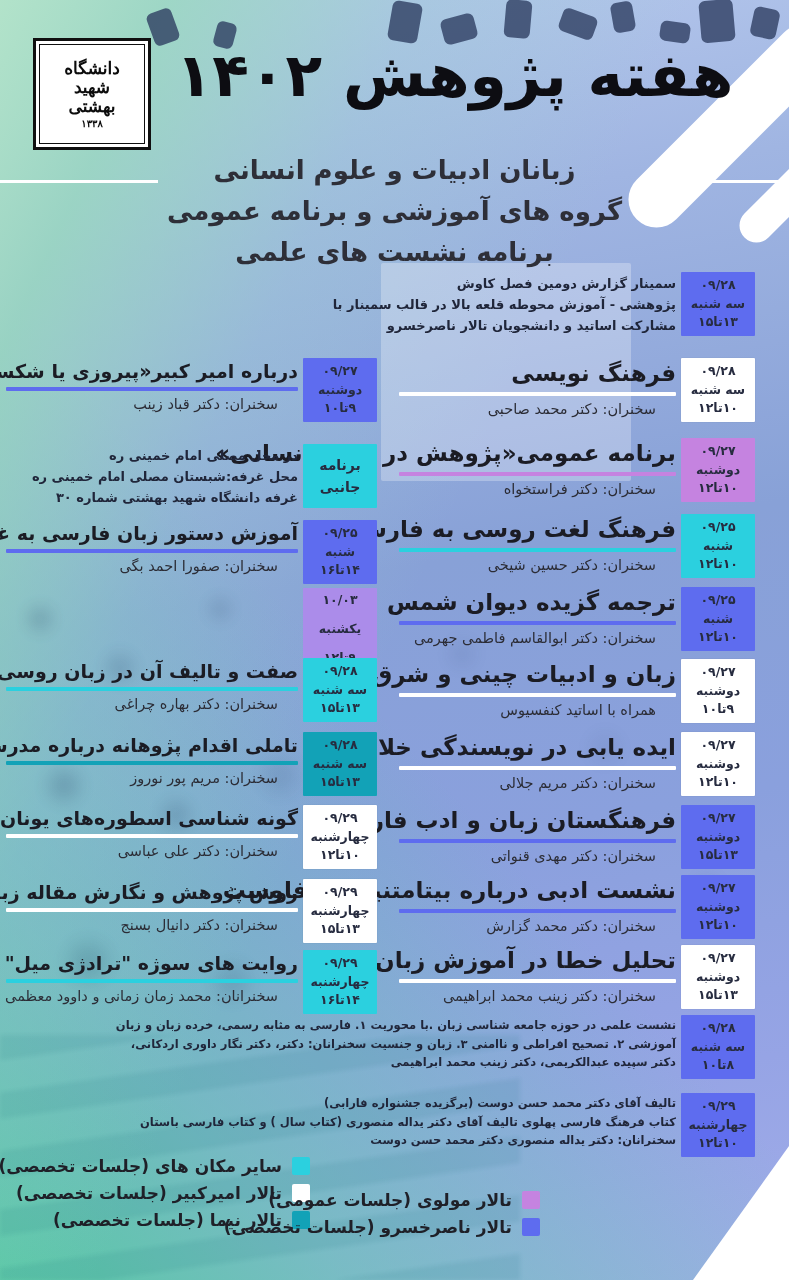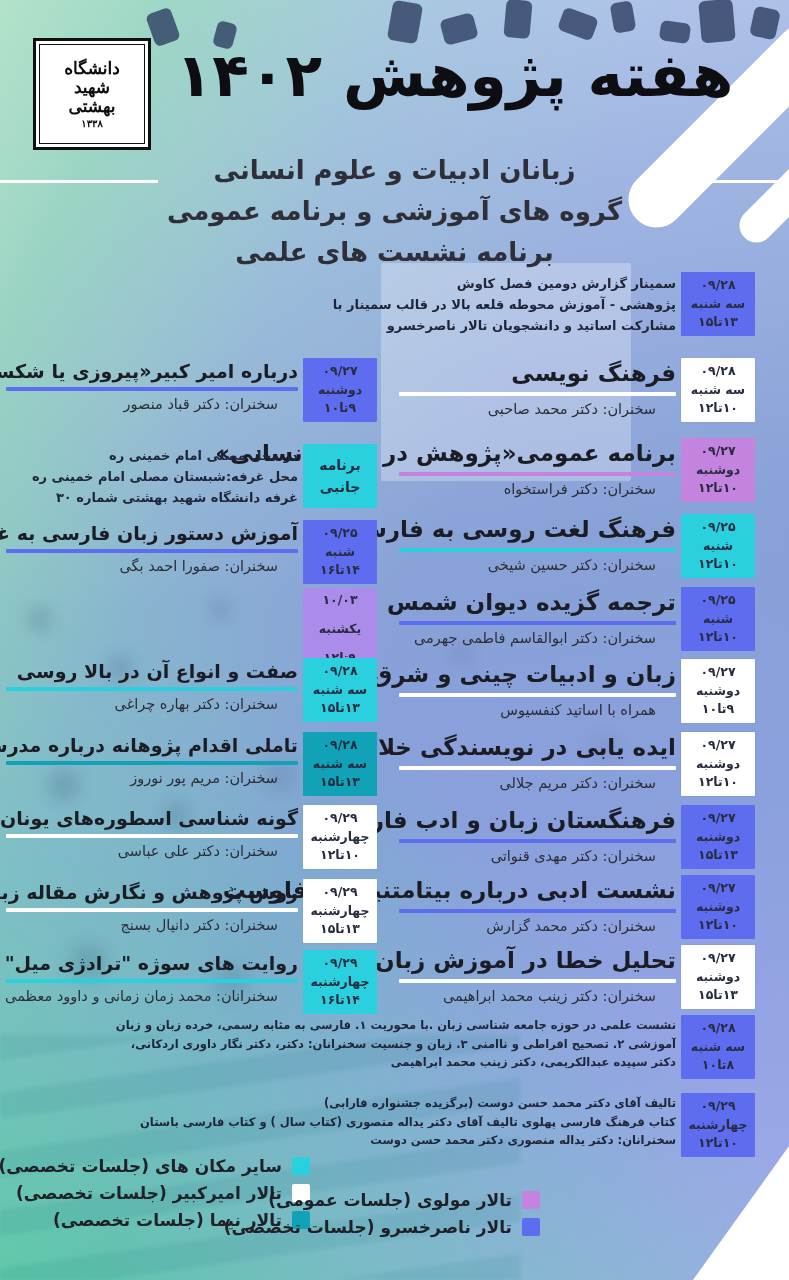--- a/index.html
+++ b/index.html
@@ -262,21 +262,21 @@
   <div class="col col-left" id="col-left">
       <div class="row" style="height: 86px;">
         <div class="badge" style="background: rgb(94, 108, 239);">
           <span class="badge-date">۰۹/۲۷</span>
           <span class="badge-weekday">دوشنبه</span>
           <span class="badge-time">۹تا۱۰</span>
         </div>
         <div class="etext">
           <div class="title tbold">درباره امیر کبیر«پیروزی یا شکست قاجاریه»</div>
           <div class="uline" style="background: rgb(94, 108, 239);"></div>
-          <div class="speaker">سخنران: دکتر قباد منصور</div>
+          <div class="speaker">سخنران: دکتر قباد زینب</div>
         </div>
       </div>
       <div class="row note-md" style="height: 76px;">
         <div class="badge" style="background: rgb(43, 208, 223);">
           <span class="badge-label">برنامه جانبی</span>
         </div>
         <div class="etext">
           <div class="nline">در محل مصلی امام خمینی ره</div>
           <div class="nline">محل غرفه:شبستان مصلی امام خمینی ره</div>
           <div class="nline">غرفه دانشگاه شهید بهشتی شماره ۳۰</div>
@@ -301,21 +301,21 @@
           <span class="badge-time">۹تا۱۲</span>
         </div>
       </div>
       <div class="row" style="height: 74px;">
         <div class="badge" style="background: rgb(43, 208, 223);">
           <span class="badge-date">۰۹/۲۸</span>
           <span class="badge-weekday">سه شنبه</span>
           <span class="badge-time">۱۳تا۱۵</span>
         </div>
         <div class="etext">
-          <div class="title">صفت و انواع آن در بالا روسی</div>
+          <div class="title">صفت و تالیف آن در زبان روسی</div>
           <div class="uline" style="background: rgb(43, 208, 223);"></div>
           <div class="speaker">سخنران: دکتر بهاره چراغی</div>
         </div>
       </div>
       <div class="row" style="height: 73px;">
         <div class="badge" style="background: rgb(18, 162, 183);">
           <span class="badge-date">۰۹/۲۸</span>
           <span class="badge-weekday">سه شنبه</span>
           <span class="badge-time">۱۳تا۱۵</span>
         </div>

